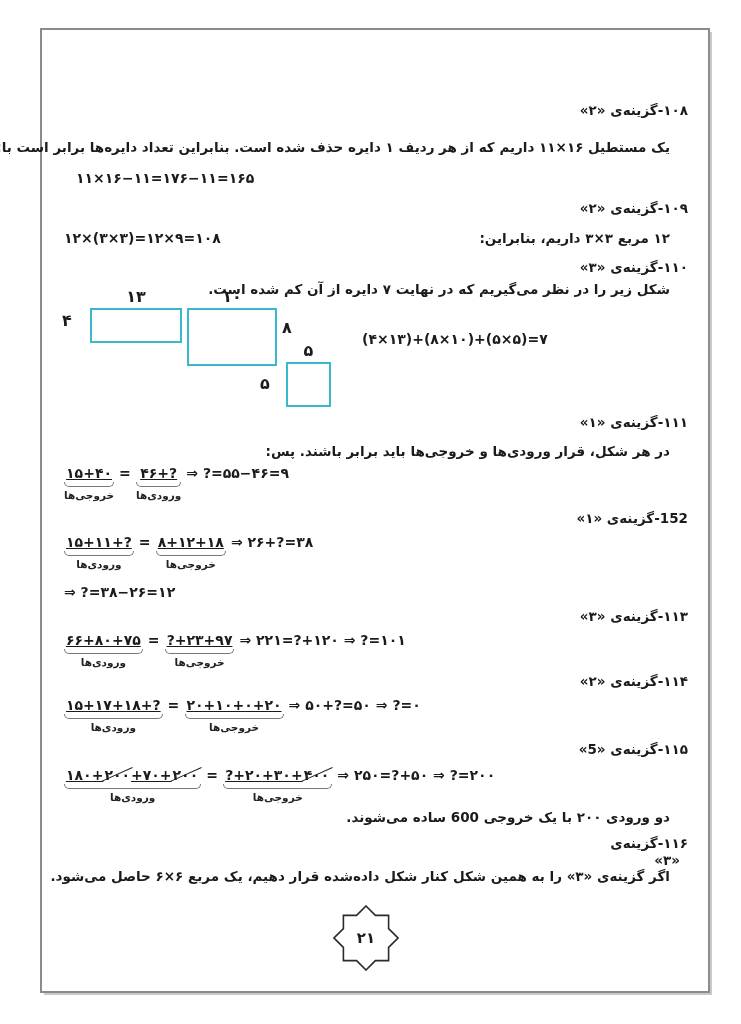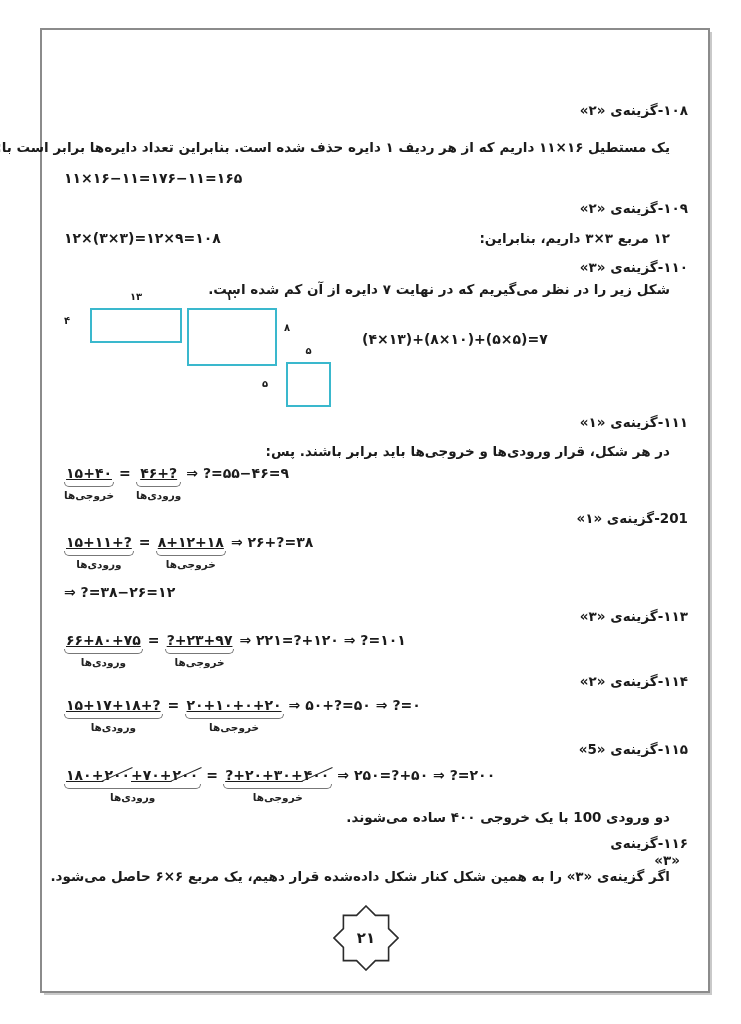--- a/index.html
+++ b/index.html
@@ -16,35 +16,35 @@
   .ubg{display:inline-flex;flex-direction:column;align-items:center;}
   .expr{line-height:18px;direction:ltr;padding:0 2px;text-decoration:underline;}
   .brace{height:4px;align-self:stretch;border:1px solid #777;border-top:none;
          border-radius:0 0 5px 5px;margin-top:0px;}
   .ublabel{direction:rtl;font-size:10.5px;line-height:13px;margin-top:2px;color:#222;}
   .op,.rest{line-height:18px;}
   .struck{position:relative;display:inline-block;padding:0 1px;}
   .struck::after{content:"";position:absolute;left:-3px;right:-3px;top:46%;
          border-top:1.6px solid #222;transform:rotate(-24deg);}
   .rect{position:absolute;border:2px solid #3ab8cd;box-sizing:border-box;background:#fff;}
-  .dimlabel{position:absolute;font-size:10px;text-align:center;line-height:14px;}
+  .dimlabel{position:absolute;font-size:16px;text-align:center;line-height:14px;}
   .seal{position:absolute;left:333px;top:905px;width:66px;height:66px;}
   .seal svg{position:absolute;left:0;top:0;}
   .sealnum{position:absolute;inset:0;display:flex;align-items:center;justify-content:center;
          font-size:15px;direction:rtl;}
 </style>
 </head>
 <body>
 
 <div class="page">
   <div class="frame"></div>
 
   <div class="line rtl" style="top:101px;right:53px">۱۰۸-گزینه‌ی «۲»</div>
   <div class="line rtl" style="top:138px;right:71px">یک مستطیل ۱۶×۱۱ داریم که از هر ردیف ۱ دایره حذف شده است. بنابراین تعداد دایره‌ها برابر است با:</div>
-  <div class="line ltr eq" style="top:169px;left:64px">۱۱×۱۶−۱۱=۱۷۶−۱۱=۱۶۵</div>
+  <div class="line ltr eq" style="top:169px;left:76px">۱۱×۱۶−۱۱=۱۷۶−۱۱=۱۶۵</div>
 
   <div class="line rtl" style="top:199px;right:53px">۱۰۹-گزینه‌ی «۲»</div>
   <div class="line rtl" style="top:229px;right:71px">۱۲ مربع ۳×۳ داریم، بنابراین:</div>
   <div class="line ltr eq" style="top:229px;left:64px">۱۲×(۳×۳)=۱۲×۹=۱۰۸</div>
 
   <div class="line rtl" style="top:258px;right:53px">۱۱۰-گزینه‌ی «۳»</div>
   <div class="line rtl" style="top:280px;right:71px">شکل زیر را در نظر می‌گیریم که در نهایت ۷ دایره از آن کم شده است.</div>
 
   <div class="rect" style="left:90px;top:308px;width:92px;height:35px"></div>
   <div class="rect" style="left:187px;top:308px;width:90px;height:58px"></div>
@@ -68,21 +68,21 @@
     </span>
     <span class="op">=</span>
     <span class="ubg">
       <span class="expr">۴۶+?</span>
       <span class="brace"></span>
       <span class="ublabel">ورودی‌ها</span>
     </span>
     <span class="rest">⇒ ?=۵۵−۴۶=۹</span>
   </div>
 
-  <div class="line rtl" style="top:509px;right:53px">201-گزینه‌ی «۱»</div>
+  <div class="line rtl" style="top:509px;right:53px">152-گزینه‌ی «۱»</div>
   <div class="eqrow" style="top:533px;left:64px">
     <span class="ubg">
       <span class="expr">۱۵+۱۱+?</span>
       <span class="brace"></span>
       <span class="ublabel">ورودی‌ها</span>
     </span>
     <span class="op">=</span>
     <span class="ubg">
       <span class="expr">۸+۱۲+۱۸</span>
       <span class="brace"></span>
@@ -132,21 +132,21 @@
       <span class="ublabel">ورودی‌ها</span>
     </span>
     <span class="op">=</span>
     <span class="ubg">
       <span class="expr"><span>?+۲۰+۳۰+</span><span class="struck">۴۰۰</span></span>
       <span class="brace"></span>
       <span class="ublabel">خروجی‌ها</span>
     </span>
     <span class="rest">⇒ ۲۵۰=?+۵۰ ⇒ ?=۲۰۰</span>
   </div>
-  <div class="line rtl" style="top:808px;right:71px">دو ورودی 100 با یک خروجی ۴۰۰ ساده می‌شوند.</div>
+  <div class="line rtl" style="top:808px;right:71px">دو ورودی ۲۰۰ با یک خروجی 600 ساده می‌شوند.</div>
 
   <div class="line rtl" style="top:834px;right:53px">۱۱۶-گزینه‌ی</div>
   <div class="line rtl" style="top:851px;right:61px">«۳»</div>
   <div class="line rtl" style="top:867px;right:71px">اگر گزینه‌ی «۳» را به همین شکل کنار شکل داده‌شده قرار دهیم، یک مربع ۶×۶ حاصل می‌شود.</div>
 
   <div class="seal">
     <svg width="66" height="66" viewBox="0 0 66 66">
       <polygon points="33,1 42.4,10.4 55.6,10.4 55.6,23.6 65,33 55.6,42.4 55.6,55.6 42.4,55.6 33,65 23.6,55.6 10.4,55.6 10.4,42.4 1,33 10.4,23.6 10.4,10.4 23.6,10.4" fill="#ffffff" stroke="#2b2b2b" stroke-width="1.6" stroke-linejoin="miter"></polygon>
     </svg>
     <span class="sealnum">۲۱</span>

